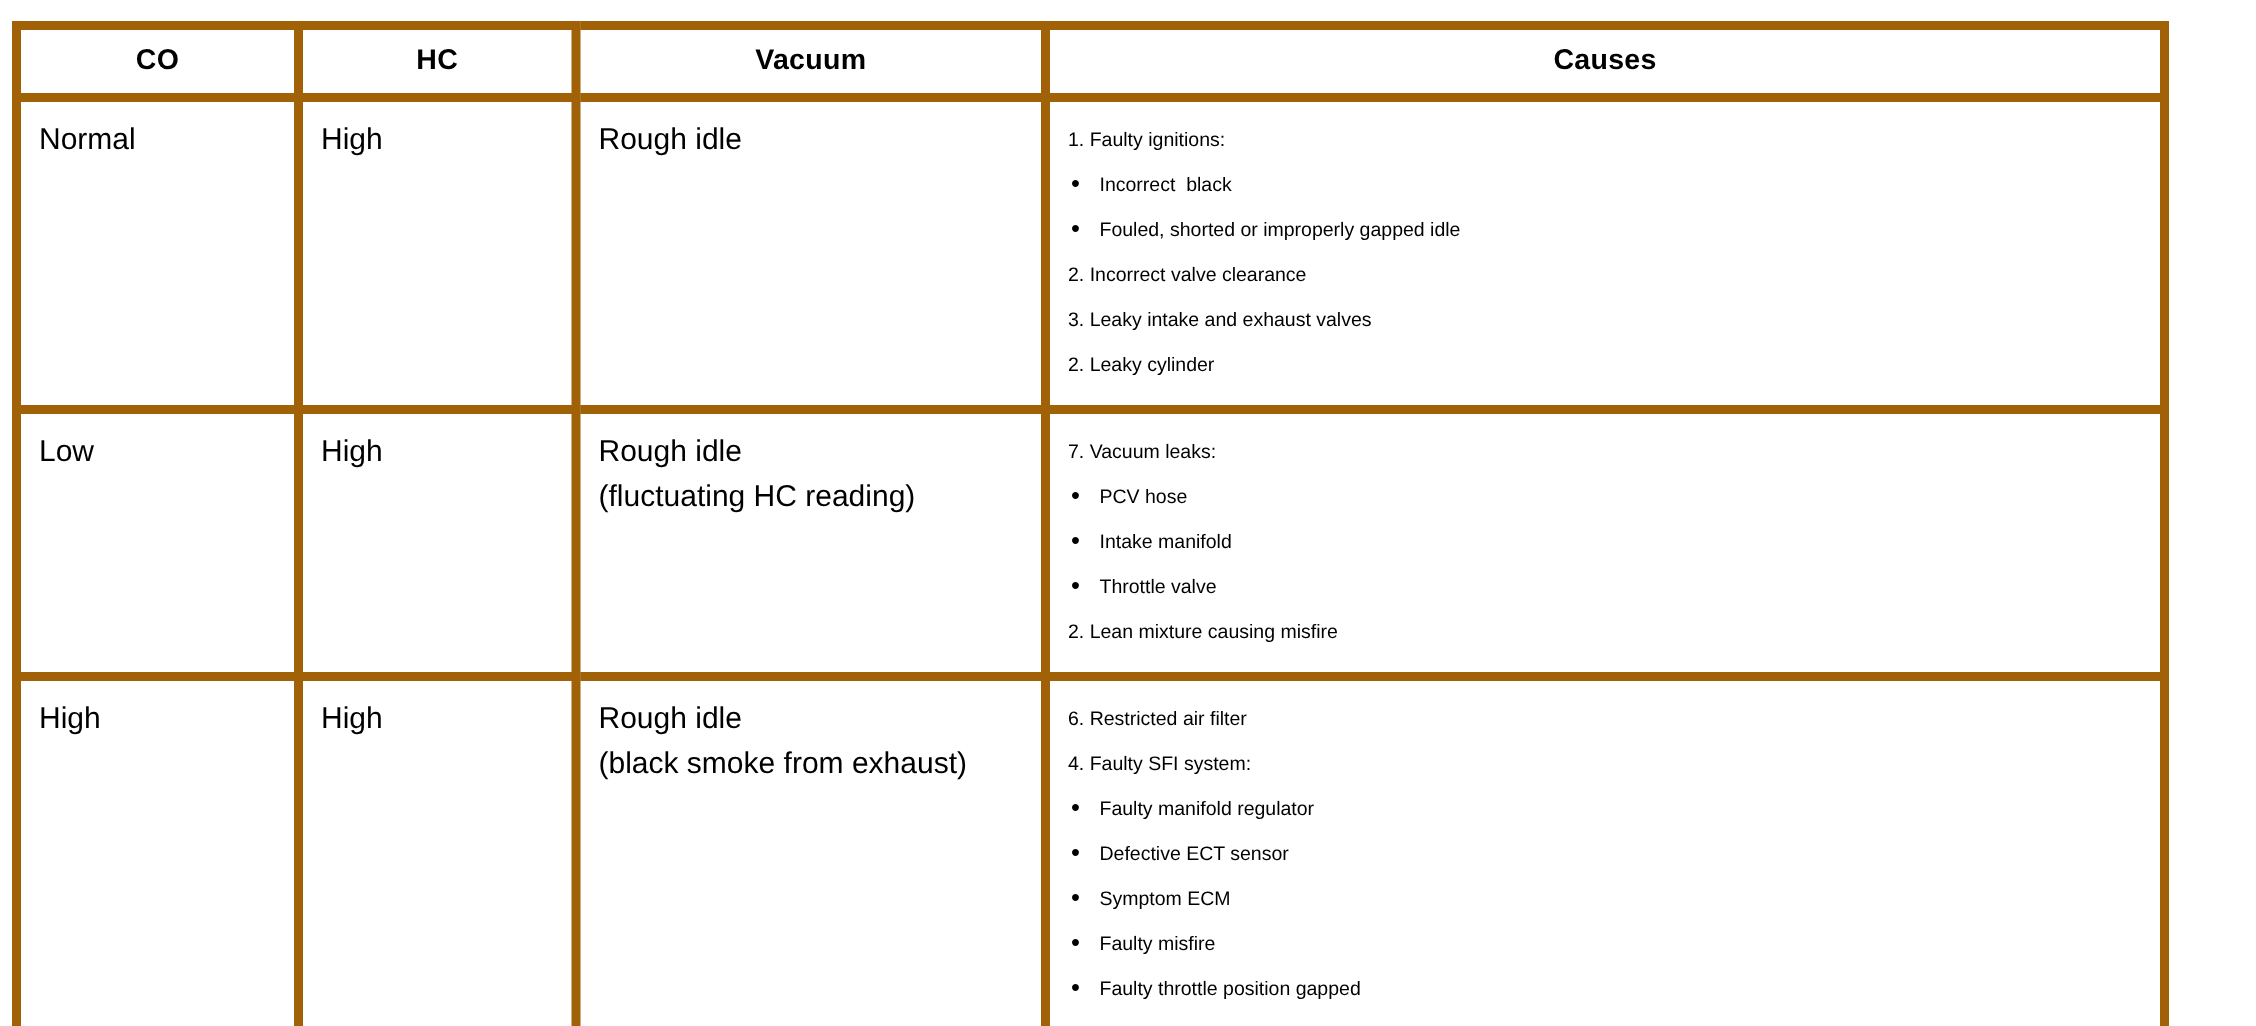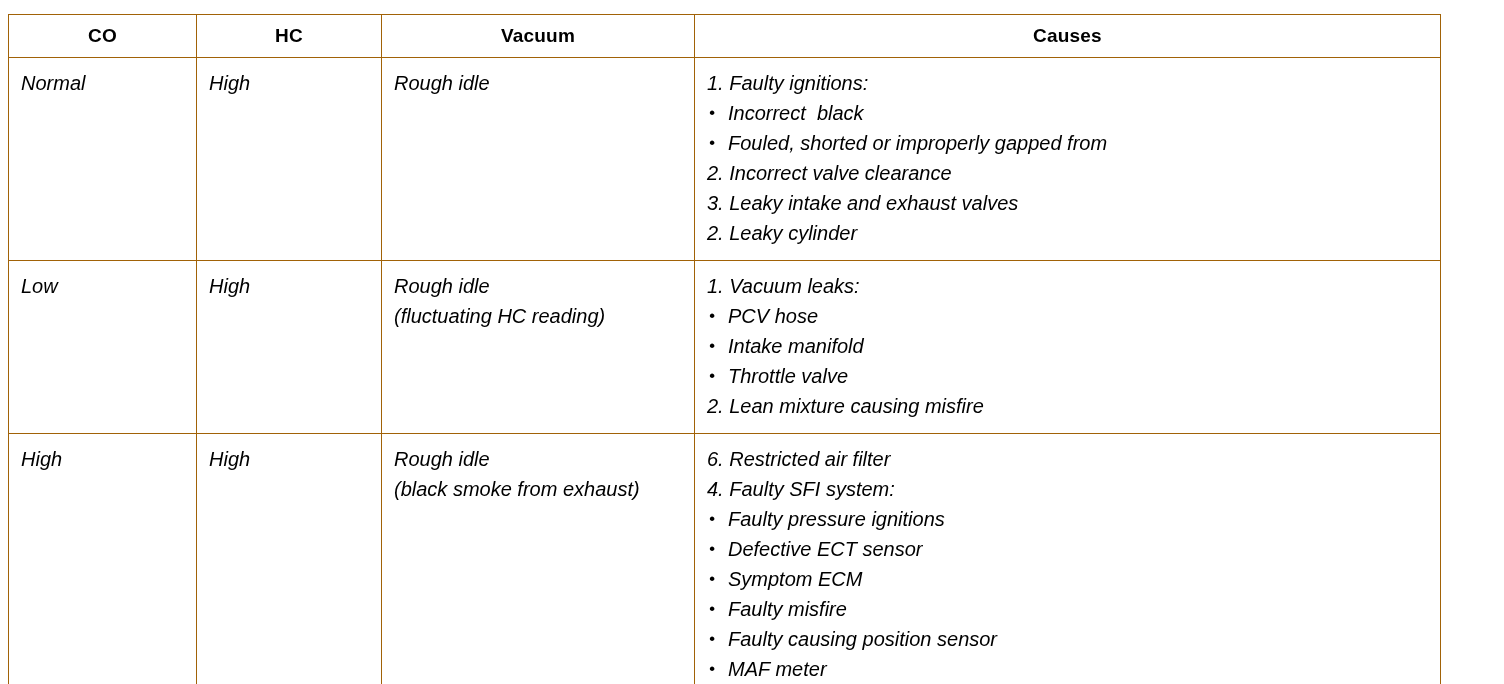--- a/index.html
+++ b/index.html
@@ -28,50 +28,49 @@
     table-layout: fixed;
     background: #ffffff;
   }
   table.diag col.c-co      { width: 188px; }
   table.diag col.c-hc      { width: 185px; }
   table.diag col.c-symptom { width: 313px; }
   table.diag col.c-causes  { width: 746px; }
 
   table.diag th,
   table.diag td {
-    border: 1px solid #a16207;
+    border: 6px solid #a16207;
     vertical-align: top;
     padding: 0;
   }
   table.diag thead th {
     text-align: center;
     font-weight: bold;
     font-size: 19px;
     height: 42px;
     line-height: 42px;
     padding: 0 6px;
     letter-spacing: 0.2px;
   }
   table.diag tbody td {
     font-size: 20px;
     padding: 10px 0 12px 12px;
-    font-style: italic;
   }
   .cell-text {
     line-height: 30px;
     white-space: pre-line;
   }
   ul.causes {
     list-style: none;
     margin: 0;
     padding: 0;
   }
   ul.causes li {
     line-height: 30px;
-    font-size: 20px;
+    font-size: 13px;
     position: relative;
     white-space: pre;
   }
   ul.causes li.num {
     padding-left: 0;
   }
   ul.causes li.bullet {
     padding-left: 21px;
   }
   ul.causes li.bullet::before {
@@ -117,42 +116,42 @@
         <td>
           <div class="cell-text">High</div>
         </td>
         <td>
           <div class="cell-text">Rough idle</div>
         </td>
         <td>
           <ul class="causes">
               <li class="num">1. Faulty ignitions:</li>
               <li class="bullet">Incorrect  black</li>
-              <li class="bullet">Fouled, shorted or improperly gapped from</li>
+              <li class="bullet">Fouled, shorted or improperly gapped idle</li>
               <li class="num">2. Incorrect valve clearance</li>
               <li class="num">3. Leaky intake and exhaust valves</li>
               <li class="num">2. Leaky cylinder</li>
             </ul>
         </td>
       </tr>
 
       <tr class="row-low">
         <td>
           <div class="cell-text">Low</div>
         </td>
         <td>
           <div class="cell-text">High</div>
         </td>
         <td>
           <div class="cell-text">Rough idle
 (fluctuating HC reading)</div>
         </td>
         <td>
           <ul class="causes">
-              <li class="num">1. Vacuum leaks:</li>
+              <li class="num">7. Vacuum leaks:</li>
               <li class="bullet">PCV hose</li>
               <li class="bullet">Intake manifold</li>
               <li class="bullet">Throttle valve</li>
               <li class="num">2. Lean mixture causing misfire</li>
             </ul>
         </td>
       </tr>
 
       <tr class="row-high">
         <td>
@@ -162,25 +161,25 @@
           <div class="cell-text">High</div>
         </td>
         <td>
           <div class="cell-text">Rough idle
 (black smoke from exhaust)</div>
         </td>
         <td>
           <ul class="causes">
               <li class="num">6. Restricted air filter</li>
               <li class="num">4. Faulty SFI system:</li>
-              <li class="bullet">Faulty pressure ignitions</li>
+              <li class="bullet">Faulty manifold regulator</li>
               <li class="bullet">Defective ECT sensor</li>
               <li class="bullet">Symptom ECM</li>
               <li class="bullet">Faulty misfire</li>
-              <li class="bullet">Faulty causing position sensor</li>
+              <li class="bullet">Faulty throttle position gapped</li>
               <li class="bullet">MAF meter</li>
             </ul>
         </td>
       </tr>
 
     </tbody>
   </table>
 
 </div>
 

